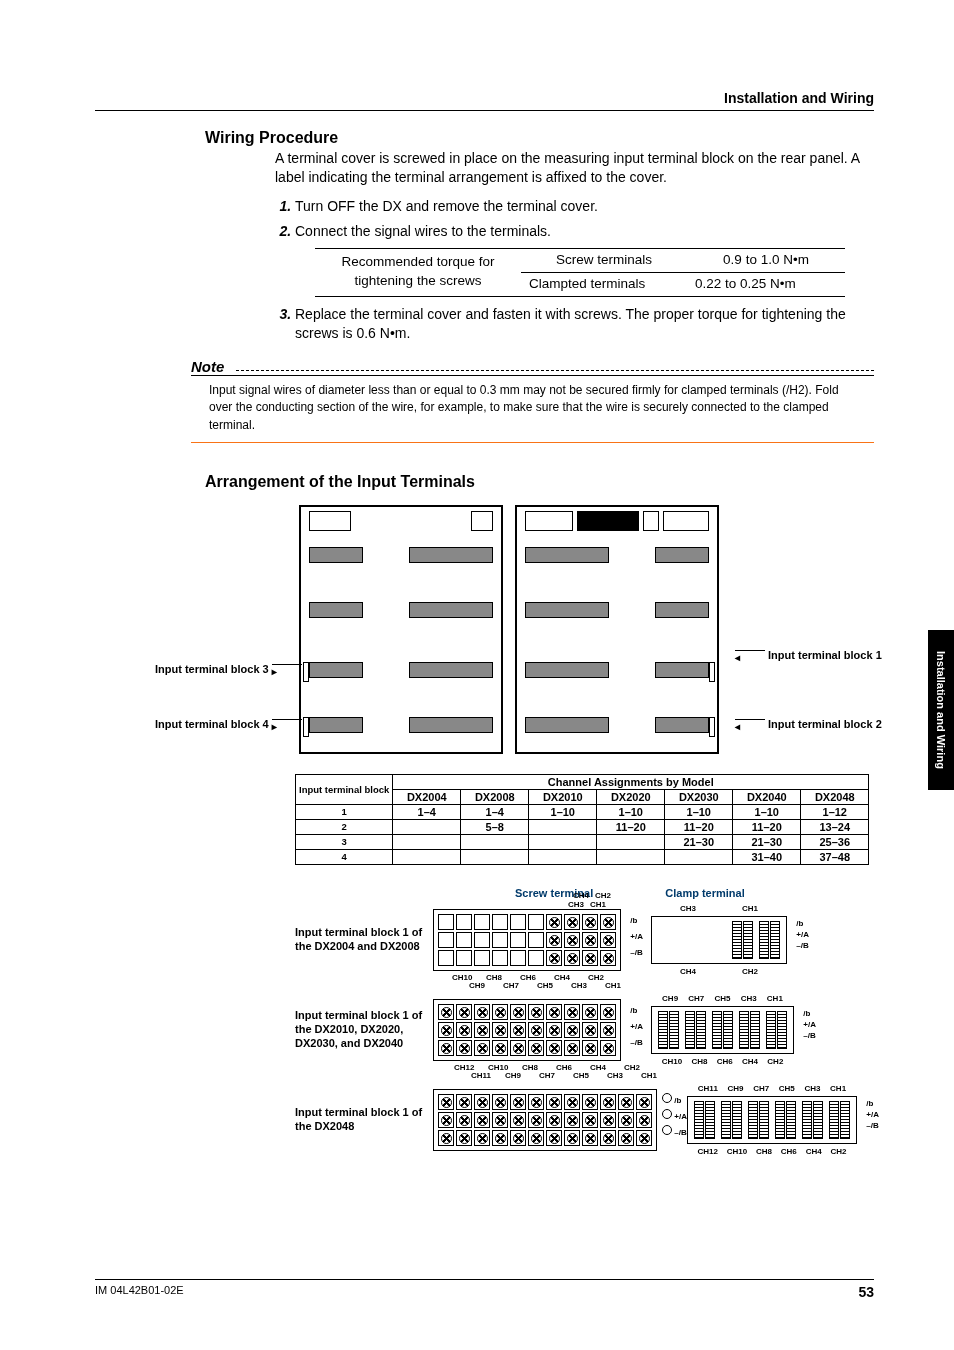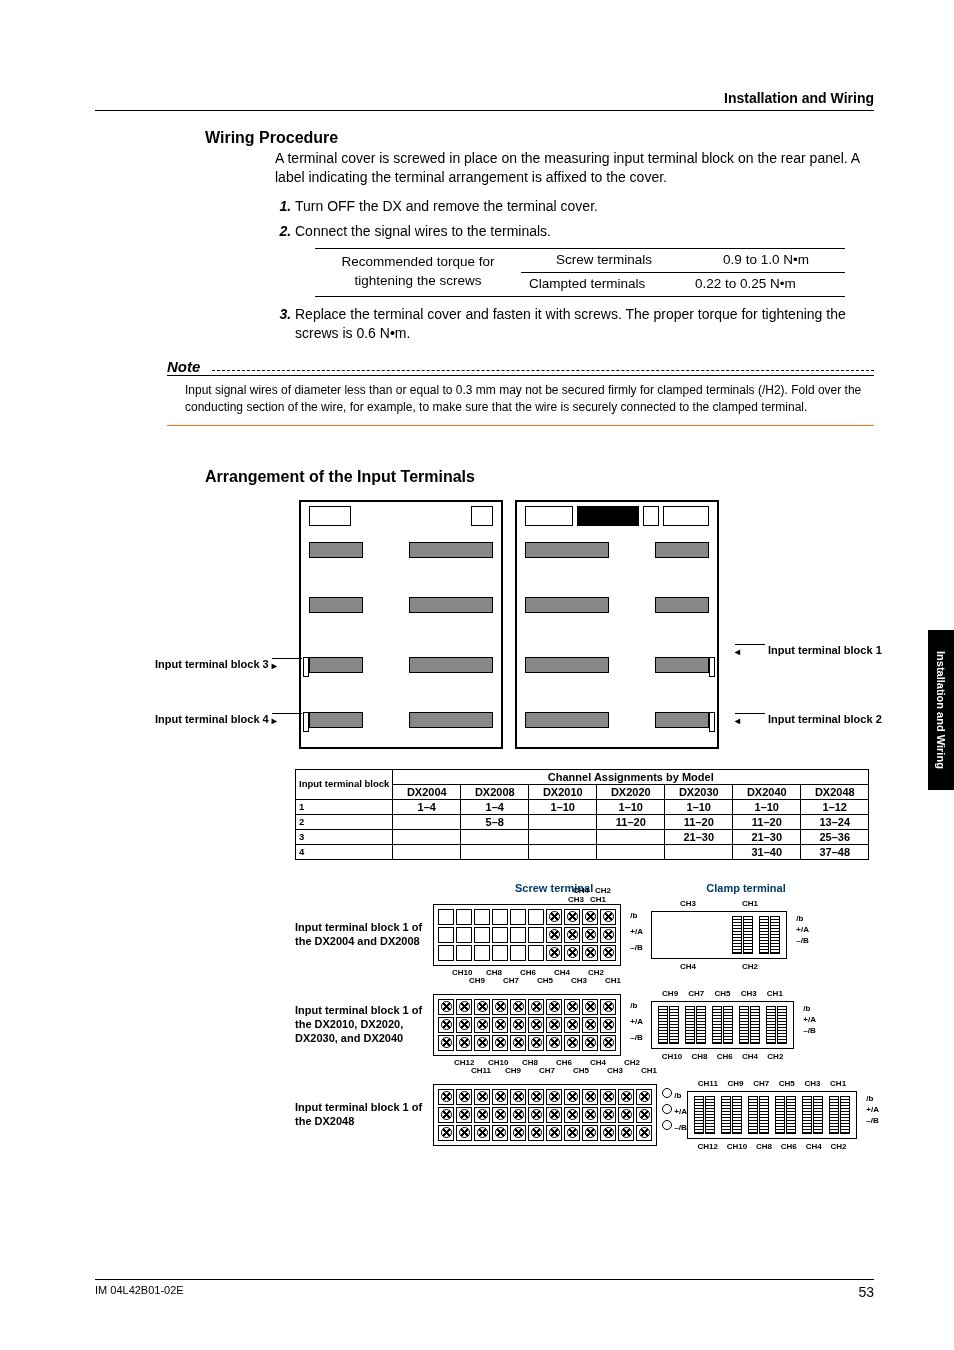--- a/index.html
+++ b/index.html
@@ -58,21 +58,21 @@
     font-size: 13.5px;
   }
   table.torque td {
     border-top: 1px solid #000;
     border-bottom: 1px solid #000;
     padding: 2px 8px;
   }
   table.torque tr:first-child td { border-top: 1.5px solid #000; text-align: center; }
   table.torque tr:last-child td { border-bottom: 1.5px solid #000; }
   .note-block {
-    margin-left: 72px;
+    margin-left: 96px;
     margin-top: 14px;
   }
   .note-title {
     font-weight: bold;
     font-style: italic;
     font-size: 15px;
     display: inline-block;
     padding-right: 8px;
   }
   .note-line {
@@ -90,21 +90,21 @@
   }
   .note-text {
     font-size: 12px;
     line-height: 1.45;
     padding: 0 10px 8px 18px;
     border-bottom: 1px solid #f97316;
   }
   h2.arr {
     font-size: 16px;
     font-weight: bold;
-    margin: 42px 0 14px 110px;
+    margin: 30px 0 14px 110px;
   }
   
   .rear-panel {
     margin-left: 200px;
     position: relative;
     width: 480px;
   }
   .panel-left, .panel-right {
     display: inline-block;
     vertical-align: top;
@@ -162,37 +162,37 @@
   }
   table.chantab th, table.chantab td {
     border: 1px solid #000;
     padding: 1px 6px;
     text-align: center;
     min-width: 55px;
   }
   table.chantab .lh {
     font-size: 9.5px;
     line-height: 1.05;
-    text-align: left;
+    text-align: center;
     padding: 1px 3px;
     min-width: 42px;
   }
   
   .term-section {
     margin-top: 22px;
     margin-left: 200px;
   }
   .term-headers {
     display: flex;
     font-size: 11px;
     font-weight: bold;
     color: #003a6b;
   }
   .term-headers .h1 { margin-left: 220px; }
-  .term-headers .h2 { margin-left: 113px; }
+  .term-headers .h2 { margin-left: 72px; }
   .term-row {
     display: flex;
     align-items: center;
     margin-top: 10px;
   }
   .term-label {
     width: 130px;
     font-size: 11px;
     font-weight: bold;
     line-height: 1.25;
@@ -267,21 +267,21 @@
   .footer {
     position: absolute;
     bottom: 50px;
     left: 95px; right: 80px;
     border-top: 1px solid #000;
     display: flex;
     justify-content: space-between;
     font-size: 11px;
     padding-top: 4px;
   }
-  .footer .pg { font-weight: normal; font-size: 14px; }
+  .footer .pg { font-weight: bold; font-size: 14px; }
 </style>
 </head>
 <body>
 
 <div class="page">
   <div class="header-line">Installation and Wiring</div>
 
   <h2 class="section">Wiring Procedure</h2>
   <div class="body-text">
     <div>A terminal cover is screwed in place on the measuring input terminal block on the rear panel. A label indicating the terminal arrangement is affixed to the cover.</div>

